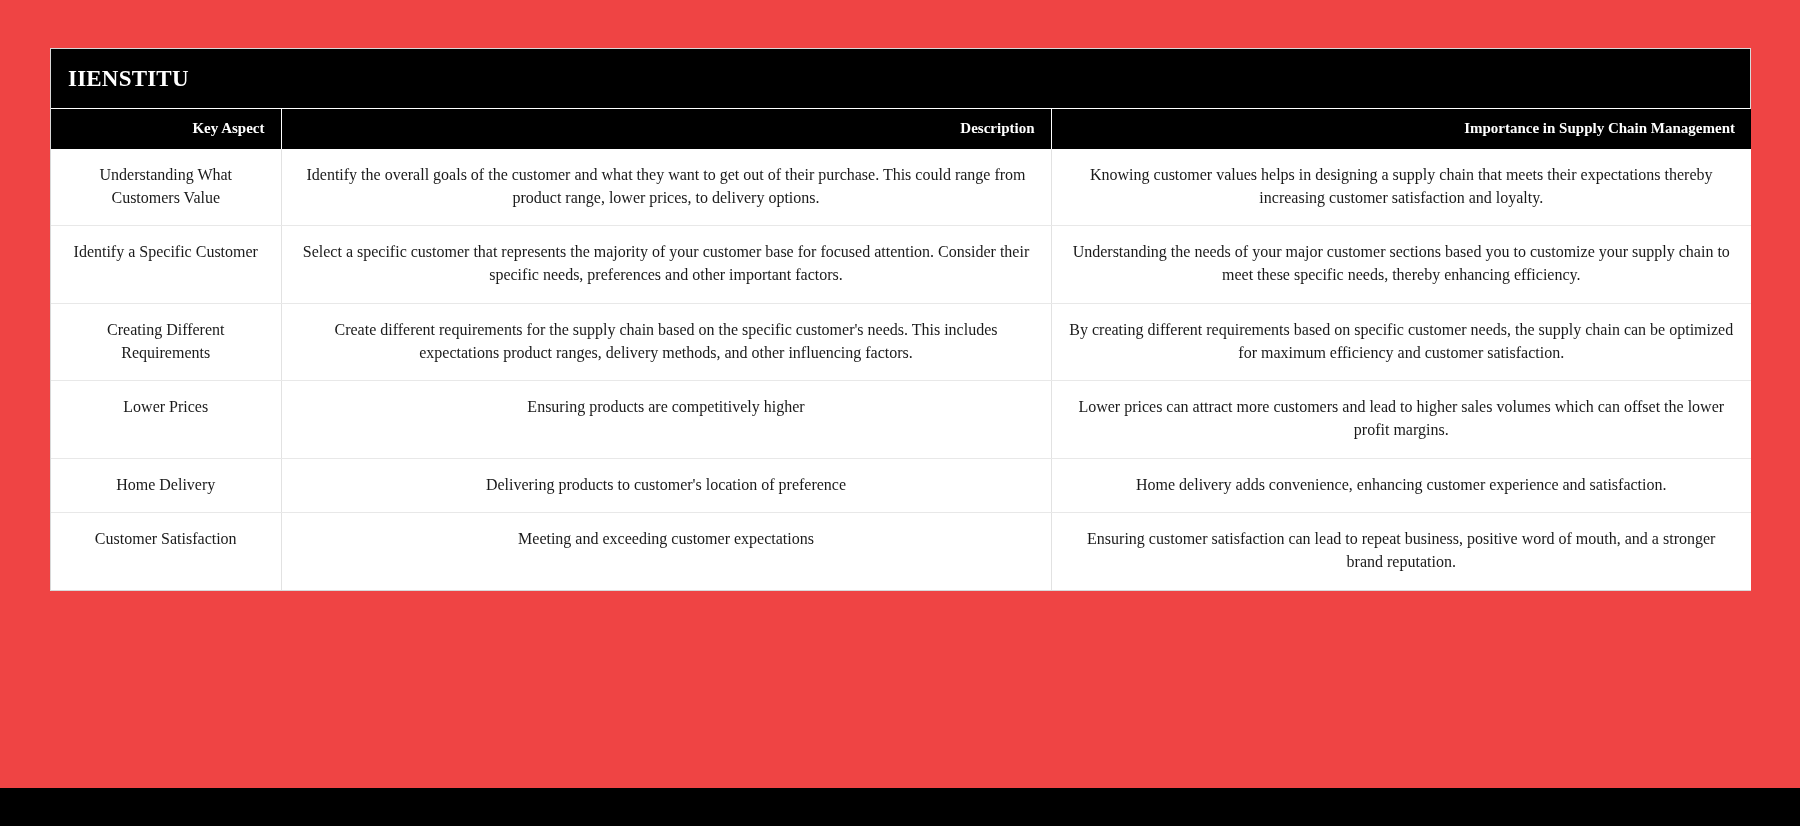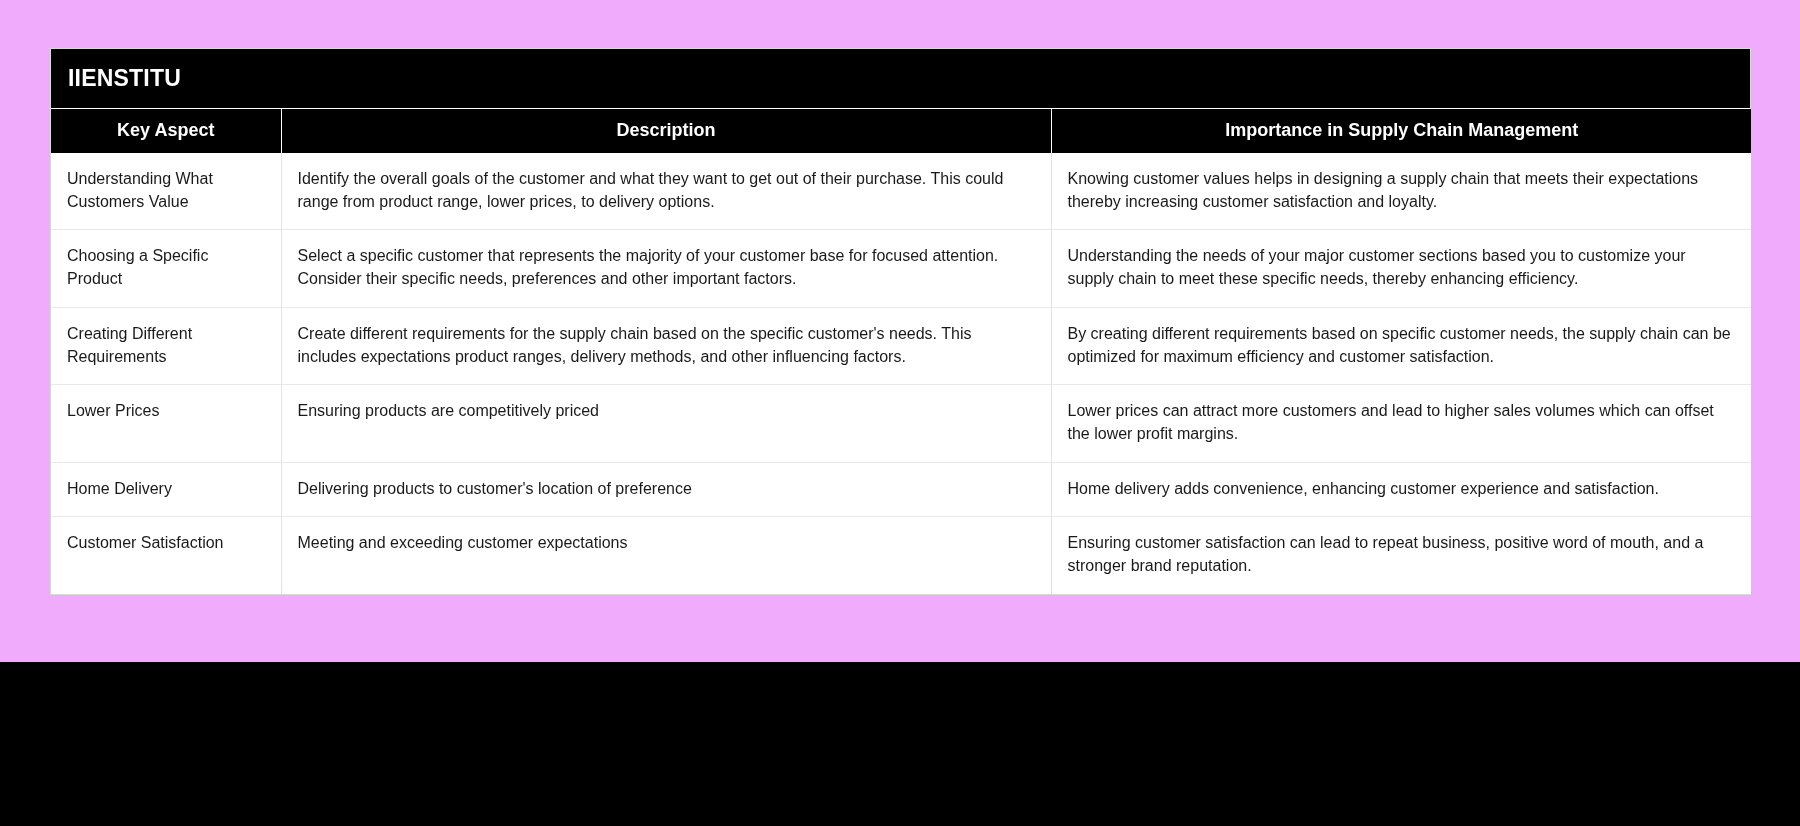--- a/index.html
+++ b/index.html
@@ -10,23 +10,24 @@
   body {
     width: 1800px;
     height: 826px;
     overflow: hidden;
     font-family: "Liberation Sans", sans-serif;
     -webkit-font-smoothing: antialiased;
   }
   .canvas {
     position: relative;
     width: 1800px;
-    height: 662px;
-    background: #f0abfc;
+    height: 788px;
+    background: #ef4444;
     box-sizing: border-box;
+    font-family: Liberation Serif, serif;
   }
   .table-card {
     position: absolute;
     left: 50px;
     top: 48px;
     width: 1701px;
     background: #000000;
     border: 1px solid #d8d8d8;
     box-sizing: border-box;
   }
@@ -48,38 +49,38 @@
   }
   table.data-table {
     width: 100%;
     border-collapse: collapse;
     table-layout: fixed;
     background: #ffffff;
   }
   table.data-table thead th {
     background: #000000;
     color: #ffffff;
-    font-size: 18px;
+    font-size: 15px;
     font-weight: bold;
-    text-align: center;
+    text-align: right;
     padding: 11px 16px 12px 16px;
     border-right: 1px solid #ffffff;
     box-sizing: border-box;
     vertical-align: middle;
   }
   table.data-table thead th:last-child {
     border-right: none;
     padding-left: 17px;
   }
   table.data-table tbody td {
     background: #ffffff;
     color: #1a1a1a;
     font-size: 16px;
     line-height: 1.42;
-    text-align: left;
+    text-align: center;
     padding: 15px 16px 16px 16px;
     border-right: 1px solid #e2e2e2;
     border-bottom: 1px solid #e8e8e8;
     box-sizing: border-box;
     vertical-align: top;
   }
   table.data-table tbody td:last-child {
     border-right: none;
   }
   table.data-table tbody tr:last-child td {
@@ -112,32 +113,32 @@
           <th>Importance in Supply Chain Management</th>
         </tr>
       </thead>
       <tbody id="table-body">
           <tr>
             <td>Understanding What Customers Value</td>
             <td>Identify the overall goals of the customer and what they want to get out of their purchase. This could range from product range, lower prices, to delivery options.</td>
             <td>Knowing customer values helps in designing a supply chain that meets their expectations thereby increasing customer satisfaction and loyalty.</td>
           </tr>
           <tr>
-            <td>Choosing a Specific Product</td>
+            <td>Identify a Specific Customer</td>
             <td>Select a specific customer that represents the majority of your customer base for focused attention. Consider their specific needs, preferences and other important factors.</td>
             <td>Understanding the needs of your major customer sections based you to customize your supply chain to meet these specific needs, thereby enhancing efficiency.</td>
           </tr>
           <tr>
             <td>Creating Different Requirements</td>
             <td>Create different requirements for the supply chain based on the specific customer's needs. This includes expectations product ranges, delivery methods, and other influencing factors.</td>
             <td>By creating different requirements based on specific customer needs, the supply chain can be optimized for maximum efficiency and customer satisfaction.</td>
           </tr>
           <tr>
             <td>Lower Prices</td>
-            <td>Ensuring products are competitively priced</td>
+            <td>Ensuring products are competitively higher</td>
             <td>Lower prices can attract more customers and lead to higher sales volumes which can offset the lower profit margins.</td>
           </tr>
           <tr>
             <td>Home Delivery</td>
             <td>Delivering products to customer's location of preference</td>
             <td>Home delivery adds convenience, enhancing customer experience and satisfaction.</td>
           </tr>
           <tr>
             <td>Customer Satisfaction</td>
             <td>Meeting and exceeding customer expectations</td>

